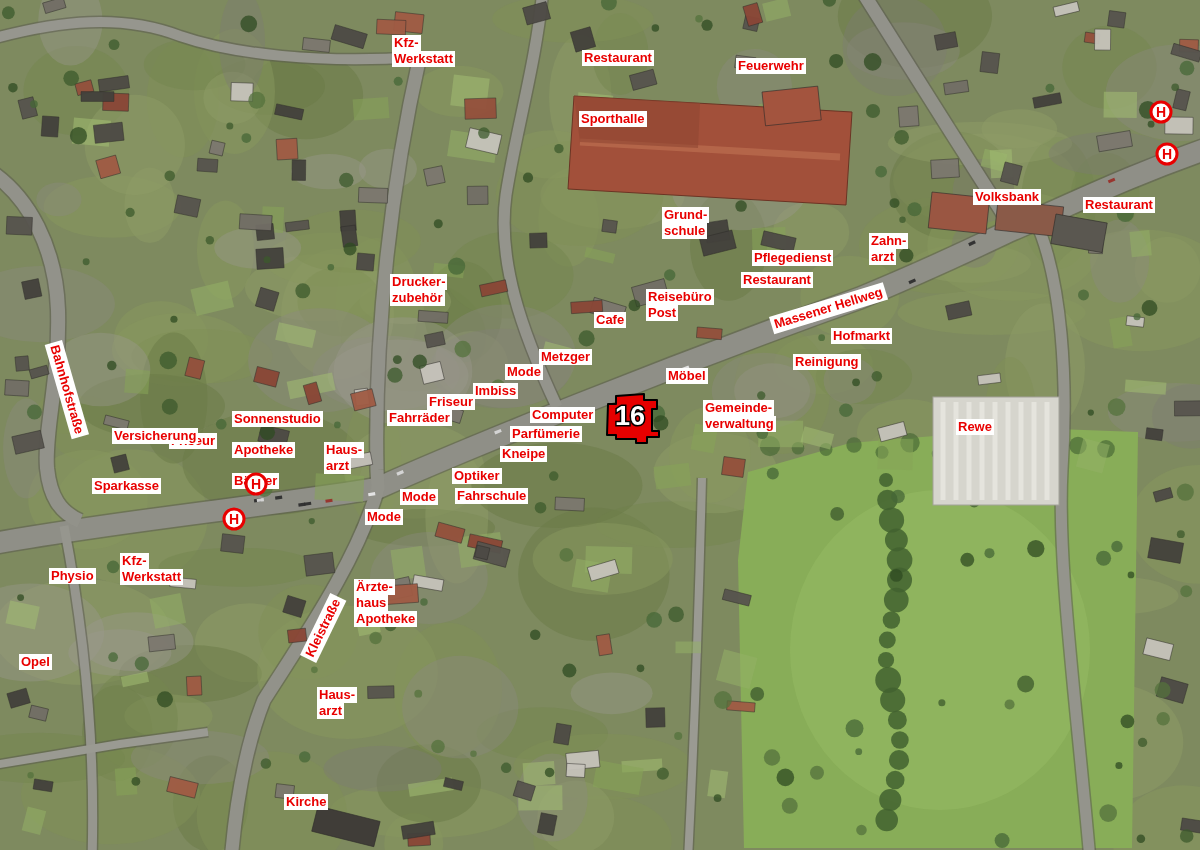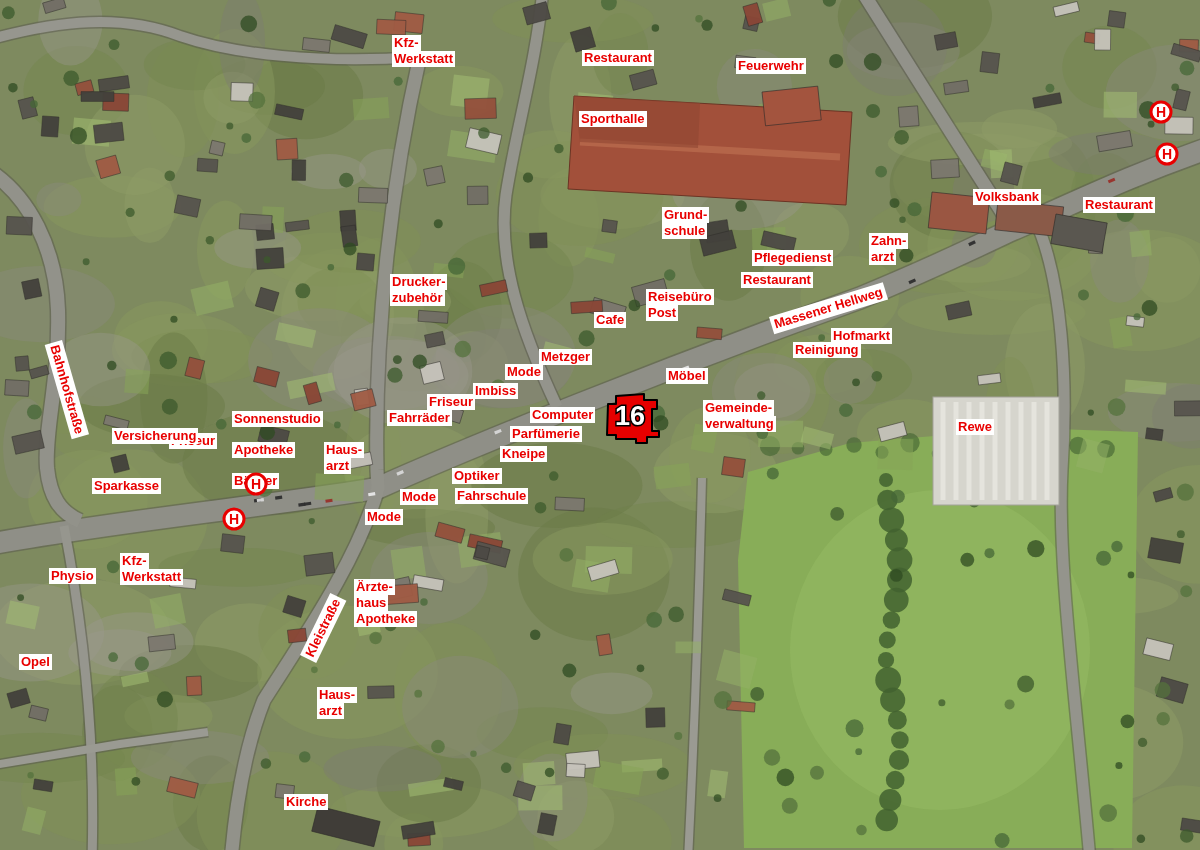--- a/index.html
+++ b/index.html
@@ -637,21 +637,21 @@
       </div>
       <div class="label" style="left: 594px; top: 312px;">
         <span>Cafe</span>
       </div>
       <div class="label" style="left: 831px; top: 328px; border-radius: 8px;">
         <span>Hofmarkt</span>
       </div>
       <div class="label" style="left: 539px; top: 349px;">
         <span>Metzger</span>
       </div>
-      <div class="label" style="left: 757px; top: 342px; padding-left: 36px;">
+      <div class="label" style="left: 757px; top: 354px; padding-left: 36px;">
         <span>Reinigung</span>
       </div>
       <div class="label" style="left: 505px; top: 364px;">
         <span>Mode</span>
       </div>
       <div class="label" style="left: 666px; top: 368px;">
         <span>Möbel</span>
       </div>
       <div class="label" style="left: 473px; top: 383px;">
         <span>Imbiss</span>

